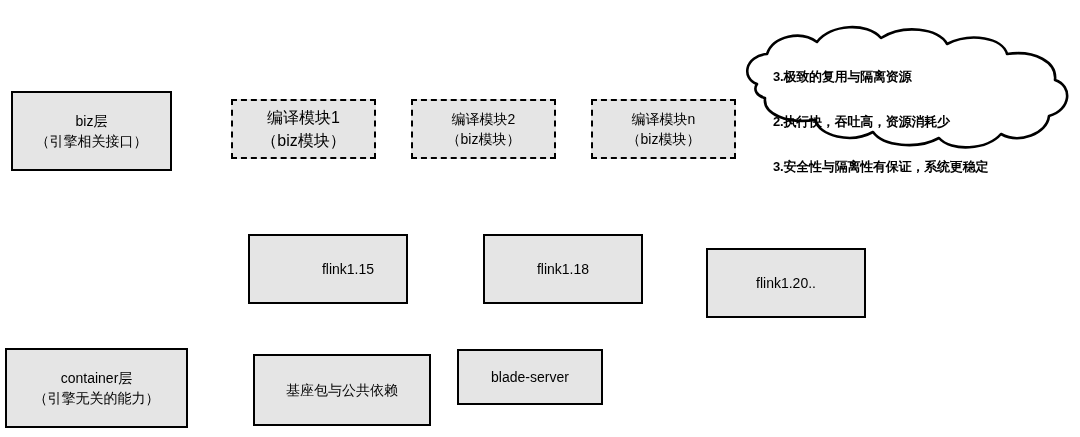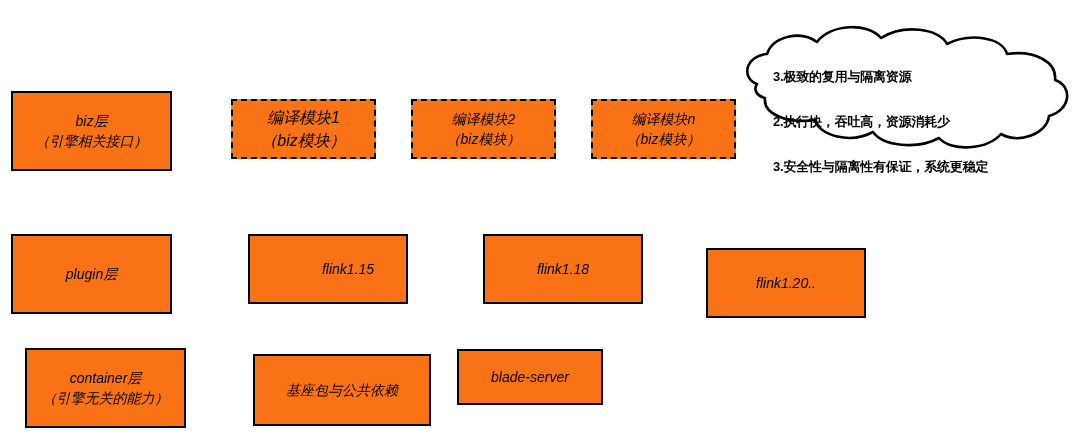--- a/index.html
+++ b/index.html
@@ -13,29 +13,28 @@
   #canvas {
     position: relative;
     width: 1080px;
     height: 437px;
     background: #ffffff;
     overflow: hidden;
   }
   .node {
     position: absolute;
     box-sizing: border-box;
-    background: #f97316;
+    background: #e5e5e5;
     display: flex;
     align-items: center;
     justify-content: center;
     text-align: center;
     color: #000000;
     line-height: 1.45;
     white-space: pre-line;
-    font-style: italic;
   }
   .solid {
     border: 2px solid #000000;
   }
   .dashed {
     border: 2px dashed #000000;
   }
   .label {
     display: block;
     white-space: pre-line;
@@ -47,21 +46,21 @@
   #module-2-box    { left: 411px; top: 99px;  width: 145px; height: 60px;  font-size: 14px; }
   #module-n-box    { left: 591px; top: 99px;  width: 145px; height: 60px;  font-size: 14px; }
 
   
   #plugin-layer-box { left: 11px;  top: 234px; width: 161px; height: 80px; font-size: 14px; }
   #flink115-box     { left: 248px; top: 234px; width: 160px; height: 70px; font-size: 14px; padding-left: 40px; }
   #flink118-box     { left: 483px; top: 234px; width: 160px; height: 70px; font-size: 14px; }
   #flink120-box     { left: 706px; top: 248px; width: 160px; height: 70px; font-size: 14px; }
 
   
-  #container-layer-box { left: 25px;  top: 348px; width: 161px; height: 80px; font-size: 14px; }
+  #container-layer-box { left: 5px;  top: 348px; width: 183px; height: 80px; font-size: 14px; }
   #base-package-box    { left: 253px; top: 354px; width: 178px; height: 72px; font-size: 14px; }
   #blade-server-box    { left: 457px; top: 349px; width: 146px; height: 56px; font-size: 14px; }
 
   
   #cloud-callout {
     position: absolute;
     left: 735px;
     top: 22px;
     width: 340px;
     height: 130px;
@@ -129,23 +128,20 @@
                C 52 102, 28 92, 30 76
                C 22 74, 18 68, 22 62 Z" fill="#ffffff" stroke="#000000" stroke-width="2.6" stroke-linejoin="round" stroke-linecap="round"></path>
     </svg>
     <div id="cloud-text">
       <span class="cloud-line">3.极致的复用与隔离资源</span>
       <span class="cloud-line">2.执行快，吞吐高，资源消耗少</span>
       <span class="cloud-line">3.安全性与隔离性有保证，系统更稳定</span>
     </div>
   </div>
 
-  <div class="node solid" id="plugin-layer-box">
-    <span class="label">plugin层</span>
-  </div>
 
   <div class="node solid" id="flink115-box">
     <span class="label">flink1.15</span>
   </div>
 
   <div class="node solid" id="flink118-box">
     <span class="label">flink1.18</span>
   </div>
 
   <div class="node solid" id="flink120-box">

